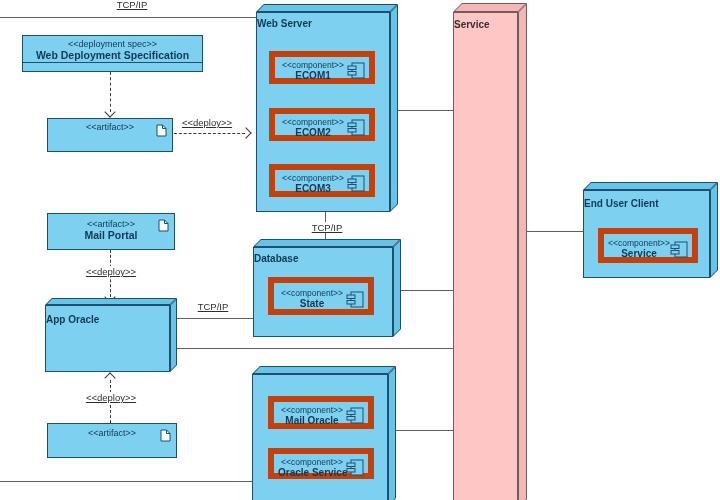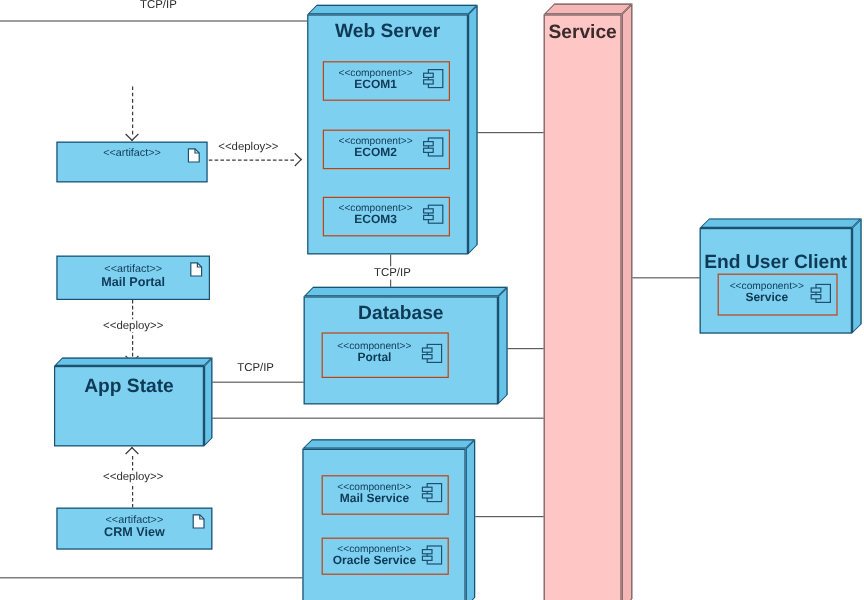--- a/index.html
+++ b/index.html
@@ -10,37 +10,37 @@
   .hline{position:absolute;height:0;border-top:1px solid #5f5f5f;z-index:1;}
   .vline{position:absolute;width:0;border-left:1px solid #5f5f5f;z-index:1;}
   .dash-h{position:absolute;height:0;border-top:1px dashed #3a3a3a;z-index:2;}
   .dash-v{position:absolute;width:0;border-left:1px dashed #3a3a3a;z-index:2;}
   .chev{position:absolute;width:7px;height:7px;border:0 solid #3a3a3a;z-index:2;}
   .chev.down{border-right-width:1.3px;border-bottom-width:1.3px;transform:rotate(45deg);}
   .chev.up{border-left-width:1.3px;border-top-width:1.3px;transform:rotate(45deg);}
   .chev.right{border-top-width:1.3px;border-right-width:1.3px;transform:rotate(45deg);}
 
   .lbl{position:absolute;font-size:9.5px;color:#2e2e2e;background:#fff;
-       text-align:center;z-index:4;padding:0 2px;white-space:nowrap;}
+       text-align:center;z-index:4;padding:0 2px;white-space:nowrap;text-decoration:underline;}
 
   
   .node{position:absolute;--d:8px;--fill:#7ed0f1;--side:#68c3e9;--bdr:#1d4f6e;z-index:3;}
   .face-top{position:absolute;left:0;top:calc(-1*var(--d));width:100%;height:var(--d);
             background:var(--side);border:1px solid var(--bdr);
             transform:skewX(-45deg);transform-origin:0 100%;box-sizing:border-box;}
   .face-right{position:absolute;left:100%;top:0;width:var(--d);height:100%;
               background:var(--side);border:1px solid var(--bdr);
               transform:skewY(-45deg);transform-origin:0 0;box-sizing:border-box;}
   .face-front{position:absolute;left:0;top:0;right:0;bottom:0;background:var(--fill);
               border:1px solid var(--bdr);box-sizing:border-box;}
-  .node-title{font-size:16px;font-weight:bold;color:#0f3a55;text-align:center;}
+  .node-title{font-size:10px;font-weight:bold;color:#0f3a55;}
   .fw .node-title{color:#3d2b2b;}
 
   
-  .comp{position:absolute;background:#7ed0f1;border:1px solid #c2410c;box-sizing:border-box;
+  .comp{position:absolute;background:#7ed0f1;border:6px solid #c2410c;box-sizing:border-box;
         text-align:center;padding:3px 22px 0 4px;}
   .comp .stereo{font-size:8.5px;color:#0f3a55;white-space:nowrap;}
   .comp .cname{font-size:10px;font-weight:bold;color:#0f3a55;white-space:nowrap;}
   .comp-icon{position:absolute;right:4px;top:5px;}
 
   
   .artifact{position:absolute;background:#7ed0f1;border:1px solid #1d4f6e;box-sizing:border-box;
             text-align:center;padding-top:3px;z-index:3;}
   .artifact .stereo{font-size:9px;color:#0f3a55;}
   .artifact .aname{font-size:10.5px;font-weight:bold;color:#0f3a55;}
@@ -74,20 +74,25 @@
   <div class="dash-v" style="left:110px;top:380px;height:43px;"></div>
   <div class="chev up" style="left:106px;top:374px;"></div>
 
   <div class="lbl" style="left:105px;top:-1px;width:50px;">TCP/IP</div>
   <div class="lbl" style="left:177px;top:117px;width:56px;">&lt;&lt;deploy&gt;&gt;</div>
   <div class="lbl" style="left:301px;top:222px;width:48px;">TCP/IP</div>
   <div class="lbl" style="left:188px;top:301px;width:46px;">TCP/IP</div>
   <div class="lbl" style="left:79px;top:266px;width:60px;">&lt;&lt;deploy&gt;&gt;</div>
   <div class="lbl" style="left:78px;top:392px;width:62px;">&lt;&lt;deploy&gt;&gt;</div>
 
+  <div class="artifact" style="left:22px;top:35px;width:181px;height:37px;">
+    <div class="stereo">&lt;&lt;deployment spec&gt;&gt;</div>
+    <div class="aname">Web Deployment Specification</div>
+    <div class="spec-divider"></div>
+  </div>
 
   <div class="artifact" style="left:47px;top:118px;width:126px;height:34px;">
     <div class="stereo">&lt;&lt;artifact&gt;&gt;</div>
     <span class="doc-icon">
       <svg width="11" height="13" viewBox="0 0 11 13">
           <path d="M1 1h5.5L10 4.5V12H1z" fill="#fdfdfd" stroke="#1d4f6e"></path>
           <path d="M6.5 1v3.5H10" fill="none" stroke="#1d4f6e"></path>
         </svg>
     </span>
   </div>
@@ -98,21 +103,20 @@
     <span class="doc-icon">
       <svg width="11" height="13" viewBox="0 0 11 13">
           <path d="M1 1h5.5L10 4.5V12H1z" fill="#fdfdfd" stroke="#1d4f6e"></path>
           <path d="M6.5 1v3.5H10" fill="none" stroke="#1d4f6e"></path>
         </svg>
     </span>
   </div>
 
   <div class="artifact" style="left:47px;top:423px;width:130px;height:35px;padding-top:4px;">
     <div class="stereo">&lt;&lt;artifact&gt;&gt;</div>
-    <div class="aname">CRM View</div>
     <span class="doc-icon">
       <svg width="11" height="13" viewBox="0 0 11 13">
           <path d="M1 1h5.5L10 4.5V12H1z" fill="#fdfdfd" stroke="#1d4f6e"></path>
           <path d="M6.5 1v3.5H10" fill="none" stroke="#1d4f6e"></path>
         </svg>
     </span>
   </div>
 
   <div class="node" style="left:256px;top:12px;width:134px;height:200px;">
     <div class="face-top"></div>
@@ -148,54 +152,54 @@
           <svg width="18" height="17" viewBox="0 0 18 17">
               <rect x="5" y="1" width="12" height="15" fill="#7ed0f1" stroke="#1d4f6e"></rect>
               <rect x="1" y="4" width="8" height="3.5" fill="#7ed0f1" stroke="#1d4f6e"></rect>
               <rect x="1" y="9.5" width="8" height="3.5" fill="#7ed0f1" stroke="#1d4f6e"></rect>
             </svg>
         </span>
       </div>
     </div>
   </div>
 
-  <div class="node" style="left:253px;top:247px;width:162px;height:90px;">
+  <div class="node" style="left:253px;top:247px;width:140px;height:90px;">
     <div class="face-top"></div>
     <div class="face-right"></div>
     <div class="face-front">
       <div class="node-title" style="padding-top:5px;">Database</div>
       <div class="comp" style="left:14px;top:29px;width:106px;height:38px;padding-top:5px;">
         <div class="stereo">&lt;&lt;component&gt;&gt;</div>
-        <div class="cname">Portal</div>
+        <div class="cname">State</div>
         <span class="comp-icon" style="top:8px;">
           <svg width="18" height="17" viewBox="0 0 18 17">
               <rect x="5" y="1" width="12" height="15" fill="#7ed0f1" stroke="#1d4f6e"></rect>
               <rect x="1" y="4" width="8" height="3.5" fill="#7ed0f1" stroke="#1d4f6e"></rect>
               <rect x="1" y="9.5" width="8" height="3.5" fill="#7ed0f1" stroke="#1d4f6e"></rect>
             </svg>
         </span>
       </div>
     </div>
   </div>
 
   <div class="node" style="left:45px;top:305px;width:125px;height:67px;--d:7px;">
     <div class="face-top"></div>
     <div class="face-right"></div>
     <div class="face-front">
-      <div class="node-title" style="padding-top:8px;">App State</div>
+      <div class="node-title" style="padding-top:8px;">App Oracle</div>
     </div>
   </div>
 
   <div class="node" style="left:252px;top:374px;width:136px;height:132px;">
     <div class="face-top"></div>
     <div class="face-right"></div>
     <div class="face-front">
       <div class="comp" style="left:15px;top:21px;width:106px;height:33px;">
         <div class="stereo">&lt;&lt;component&gt;&gt;</div>
-        <div class="cname">Mail Service</div>
+        <div class="cname">Mail Oracle</div>
         <span class="comp-icon">
           <svg width="18" height="17" viewBox="0 0 18 17">
               <rect x="5" y="1" width="12" height="15" fill="#7ed0f1" stroke="#1d4f6e"></rect>
               <rect x="1" y="4" width="8" height="3.5" fill="#7ed0f1" stroke="#1d4f6e"></rect>
               <rect x="1" y="9.5" width="8" height="3.5" fill="#7ed0f1" stroke="#1d4f6e"></rect>
             </svg>
         </span>
       </div>
       <div class="comp" style="left:15px;top:73px;width:106px;height:31px;">
         <div class="stereo">&lt;&lt;component&gt;&gt;</div>
@@ -216,21 +220,21 @@
     <div class="face-right"></div>
     <div class="face-front">
       <div class="node-title" style="padding-top:6px;">Service</div>
     </div>
   </div>
 
   <div class="node" style="left:583px;top:190px;width:127px;height:88px;">
     <div class="face-top"></div>
     <div class="face-right"></div>
     <div class="face-front">
-      <div class="node-title" style="padding-top:19px;">End User Client</div>
+      <div class="node-title" style="padding-top:7px;">End User Client</div>
       <div class="comp" style="left:14px;top:37px;width:100px;height:35px;padding-top:4px;">
         <div class="stereo">&lt;&lt;component&gt;&gt;</div>
         <div class="cname">Service</div>
         <span class="comp-icon" style="top:7px;">
           <svg width="18" height="17" viewBox="0 0 18 17">
               <rect x="5" y="1" width="12" height="15" fill="#7ed0f1" stroke="#1d4f6e"></rect>
               <rect x="1" y="4" width="8" height="3.5" fill="#7ed0f1" stroke="#1d4f6e"></rect>
               <rect x="1" y="9.5" width="8" height="3.5" fill="#7ed0f1" stroke="#1d4f6e"></rect>
             </svg>
         </span>

